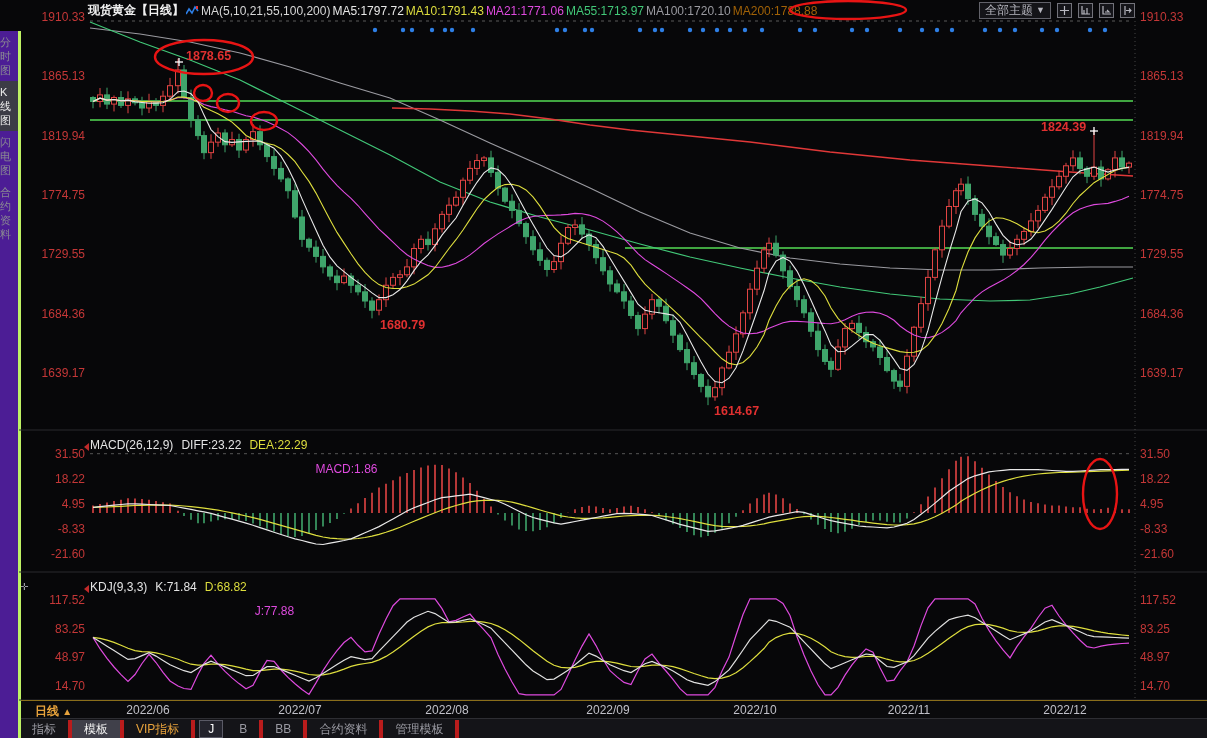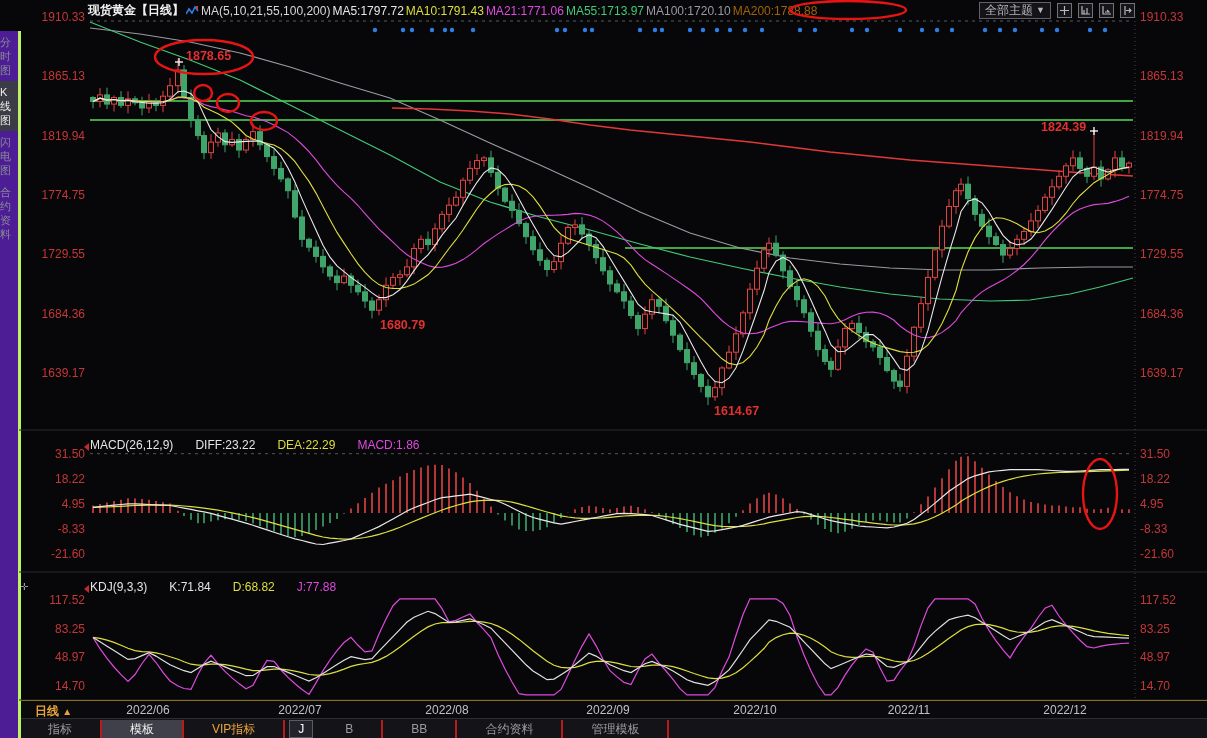--- a/index.html
+++ b/index.html
@@ -11,34 +11,34 @@
   .side-item.selected{background:#3c3c46;color:#ececec;}
   
   #header{position:absolute;left:88px;top:2px;right:210px;height:17px;display:flex;align-items:center;gap:2px;font-size:12px;z-index:2;white-space:nowrap;}
   .title{color:#f0f0f0;font-weight:bold;}
   .ma-group{color:#d8d8d8;}
   .ma5{color:#e8e8e8;} .ma10{color:#dede3e;} .ma21{color:#de4ade;} .ma55{color:#42c878;} .ma100{color:#9a9aa0;} .ma200{color:#a16207;}
   #header-right{position:absolute;right:72px;top:2px;height:16px;display:flex;align-items:center;gap:6px;z-index:2;}
   #theme-btn{border:1px solid #62626a;color:#b8b8c0;font-size:12px;padding:0 5px;height:15px;display:flex;align-items:center;gap:3px;cursor:pointer;background:#141418;}
   .win-icon{width:13px;height:13px;border:1px solid #72727a;background:#15151a;display:flex;align-items:center;justify-content:center;cursor:pointer;}
   
-  .panel-header{position:absolute;left:90px;display:flex;gap:22px;font-size:12px;z-index:2;white-space:nowrap;}
-  .ph-white{color:#e4e4e4;} .ph-yellow{color:#dede3e;} .ph-magenta{color:#de4ade;}
+  .panel-header{position:absolute;left:90px;display:flex;gap:8px;font-size:12px;z-index:2;white-space:nowrap;}
+  .ph-white{color:#e4e4e4;} .ph-yellow{color:#dede3e;} .ph-magenta{color:#de4ade;margin-top:24px;}
   .panel-marker{position:absolute;left:84px;width:0;height:0;border-top:4px solid transparent;border-bottom:4px solid transparent;border-right:5px solid #c02a2a;z-index:2;}
   #kdj-tiny-icon{position:absolute;left:20px;top:581px;color:#9a9aa2;font-size:10px;z-index:2;}
   
   .axlabel{position:absolute;font-size:12px;color:#c43737;z-index:2;}
   .axlabel.l{left:34px;width:51px;text-align:right;}
   .axlabel.r{left:1140px;width:56px;text-align:left;}
   
   #xaxis-row{position:absolute;left:19px;right:0;top:700px;height:18px;border-top:1px solid #eab308;background:#0a0a0c;z-index:2;}
   #period{position:absolute;left:16px;top:2px;color:#e8a33c;font-size:12px;font-weight:bold;cursor:pointer;}
   .xlab{position:absolute;top:2px;color:#c0c0c8;font-size:12px;transform:translateX(-50%);}
   #tabbar{position:absolute;left:19px;right:0;top:718px;height:20px;background:#141418;border-top:1px solid #2e2e33;display:flex;align-items:center;z-index:2;font-size:12px;}
-  .tab{padding:1px 28px;color:#9a9aa2;border-right:2px solid #b91c1c;cursor:pointer;line-height:16px;}
+  .tab{padding:1px 12px;color:#9a9aa2;border-right:4px solid #b91c1c;cursor:pointer;line-height:16px;}
   .tab.selected{background:#40404a;color:#f0f0f0;}
   .tab.vip{color:#e8a33c;}
   .tab.boxed{background:#23232c;border:1px solid #5a5a66;color:#fff;padding:0 8px;margin:0 4px;border-right:1px solid #5a5a66;}
   
   #overlay{position:absolute;left:0;top:0;z-index:4;pointer-events:none;}
   #chart-canvas{position:absolute;left:19px;top:0;width:1188px;height:700px;z-index:1;}
 </style>
 </head>
 <body>
 

